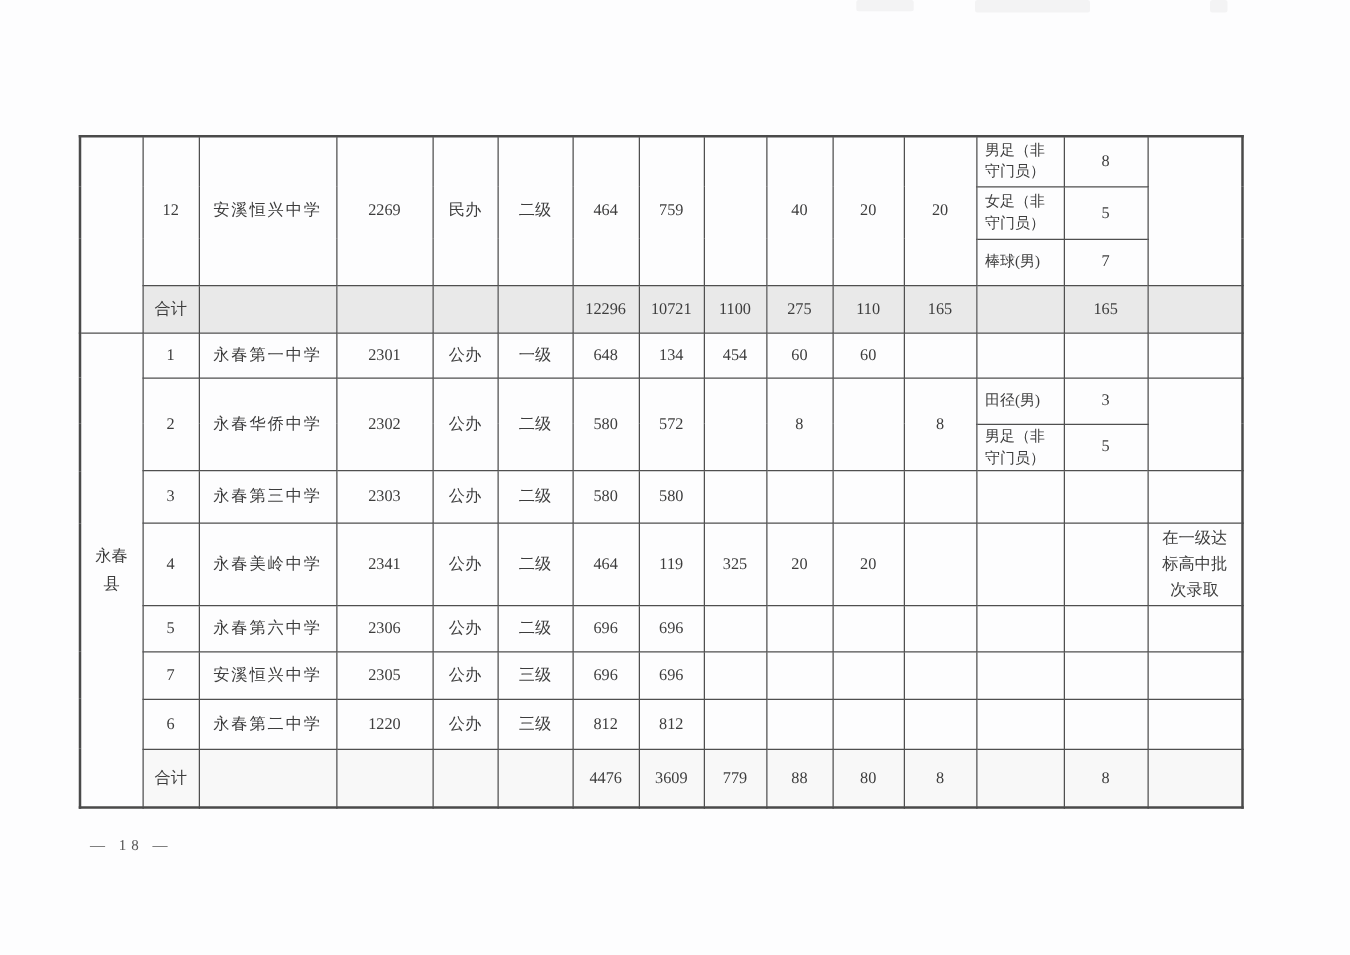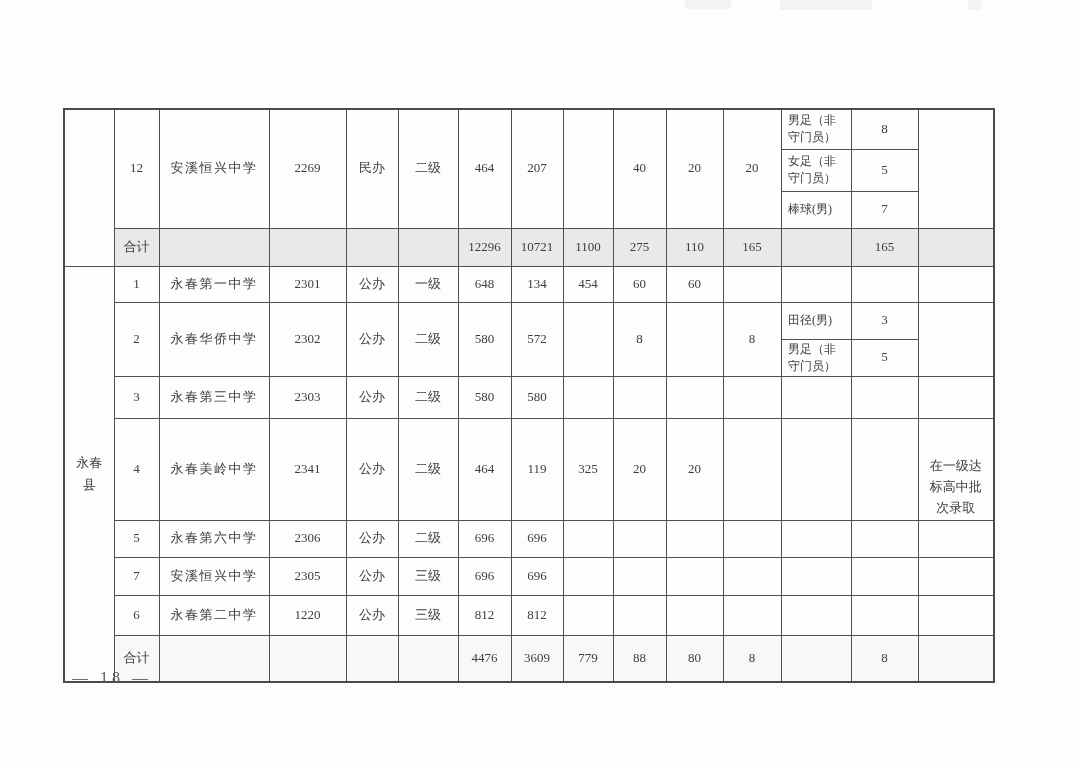--- a/index.html
+++ b/index.html
@@ -35,28 +35,28 @@
     padding:1px 2px;
     text-align:center;
     vertical-align:middle;
     overflow:hidden;
     line-height:1.45;
   }
   td.school{letter-spacing:1.5px;}
   td.sport-name{text-align:left;padding-left:5px;font-size:12px;line-height:1.55;}
   td.sport-name .wrap{display:inline-block;width:56px;text-align:left;vertical-align:middle;}
   td.county-col .wrap{display:inline-block;width:34px;line-height:1.7;}
-  td.remark .wrap{display:inline-block;width:58px;line-height:1.6;margin-top:36px;}
+  td.remark .wrap{display:inline-block;width:58px;line-height:1.6;}
   tr.total-row td{background:#e9e9e9;}
   tr.total-row2 td{background:#f8f8f8;}
 
   .page-number{
     position:absolute;
     left:72px;top:669px;
-    font-size:16px;
+    font-size:12px;
     color:#575757;
     letter-spacing:4px;
   }
 </style>
 </head>
 <body>
 
 <div class="page">
 
   <div class="artifact a1"></div>
@@ -84,21 +84,21 @@
 
     <tbody>
         <tr style="height:40px">
       <td rowspan="4" class="county-col"></td>
       <td rowspan="3">12</td>
       <td rowspan="3" class="school">安溪恒兴中学</td>
       <td rowspan="3">2269</td>
       <td rowspan="3">民办</td>
       <td rowspan="3">二级</td>
       <td rowspan="3">464</td>
-      <td rowspan="3">207</td>
+      <td rowspan="3">759</td>
       <td rowspan="3"></td>
       <td rowspan="3">40</td>
       <td rowspan="3">20</td>
       <td rowspan="3">20</td>
       <td class="sport-name"><span class="wrap">男足（非守门员）</span></td>
       <td>8</td>
       <td rowspan="3" class="remark"></td>
     </tr>
     <tr style="height:42px">
       <td class="sport-name"><span class="wrap">女足（非守门员）</span></td>

